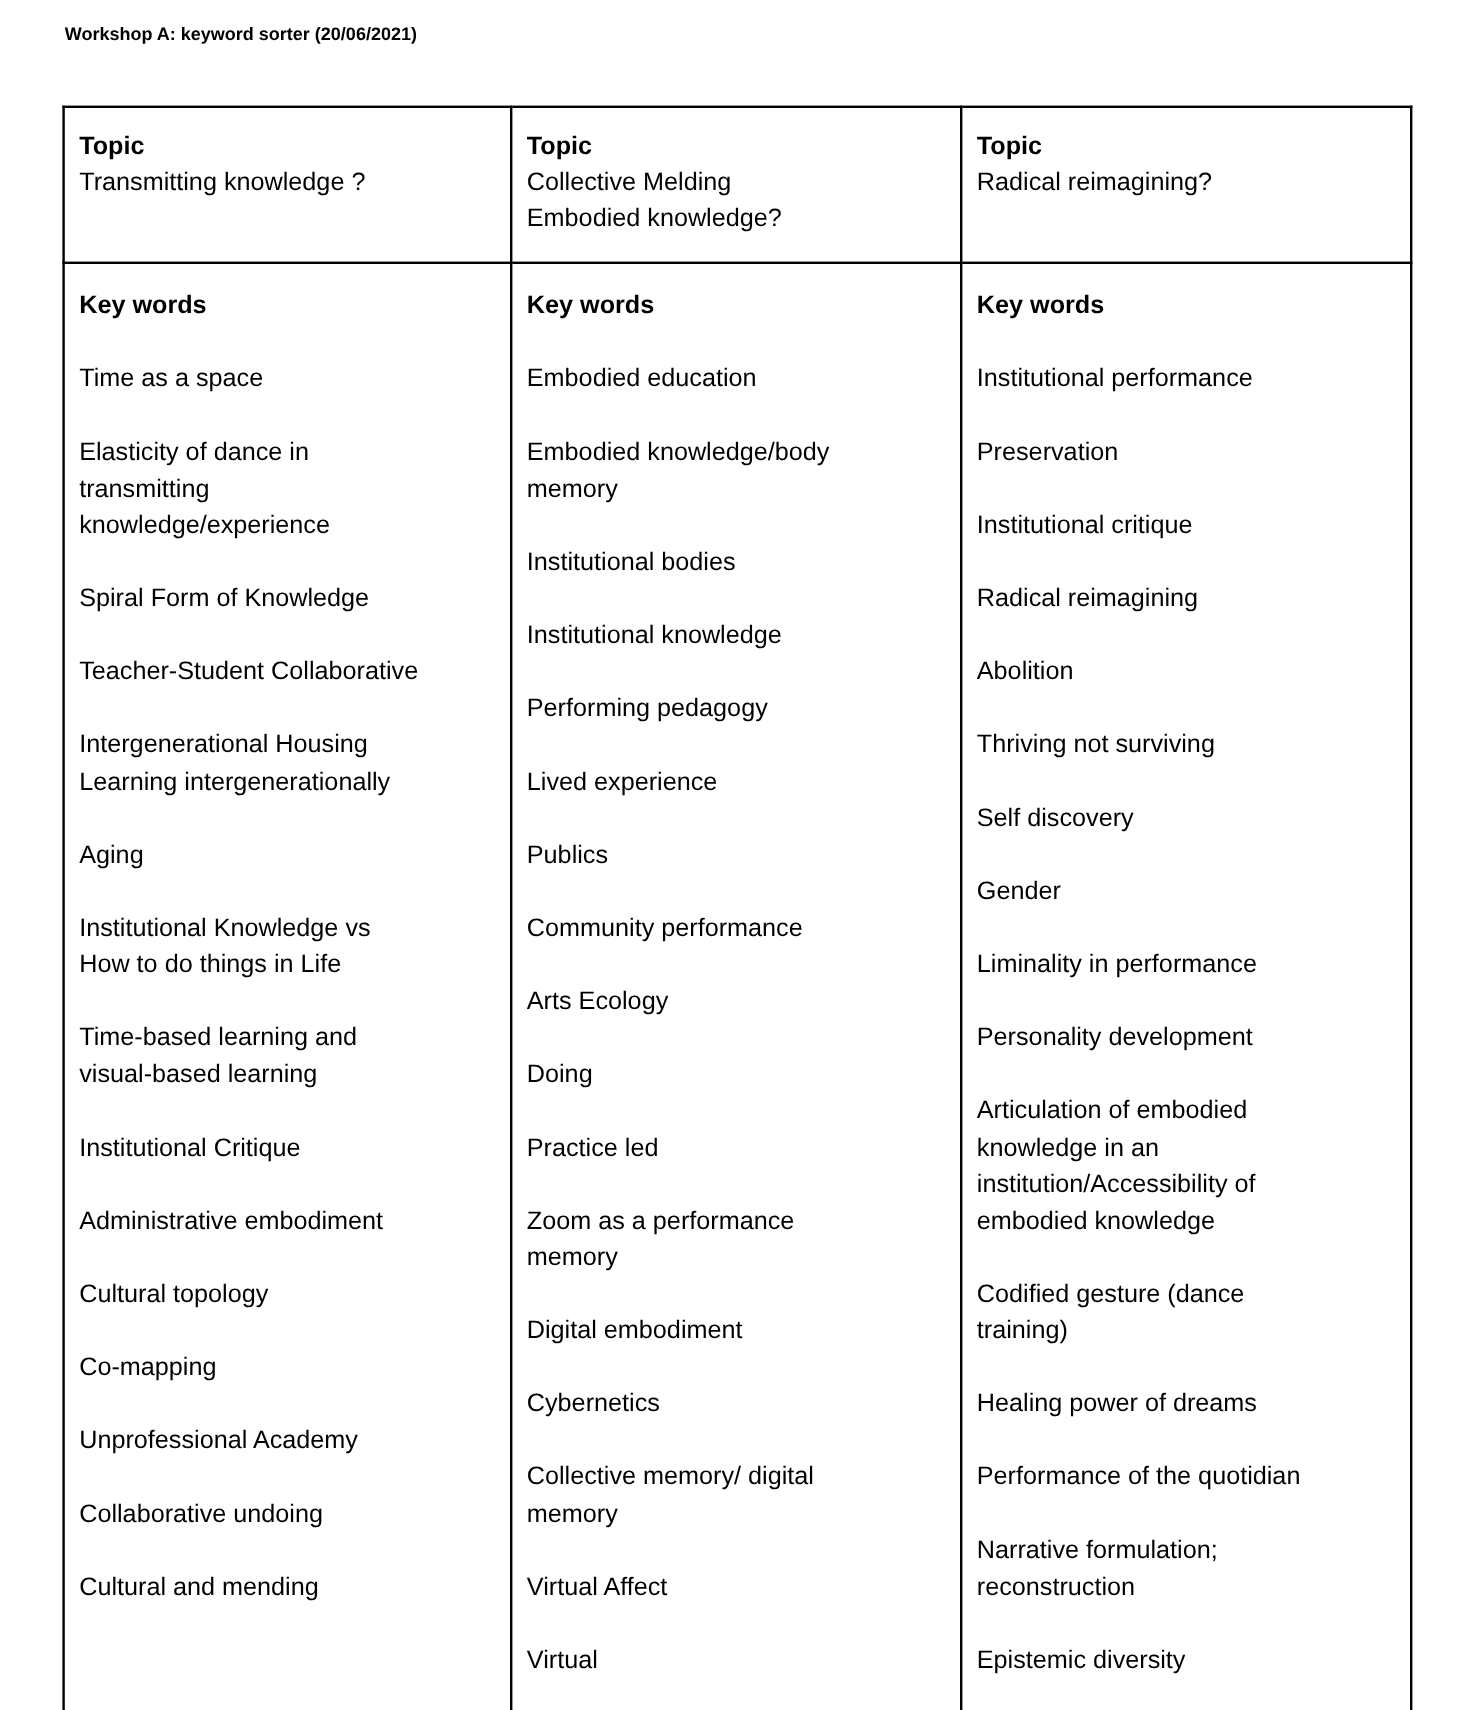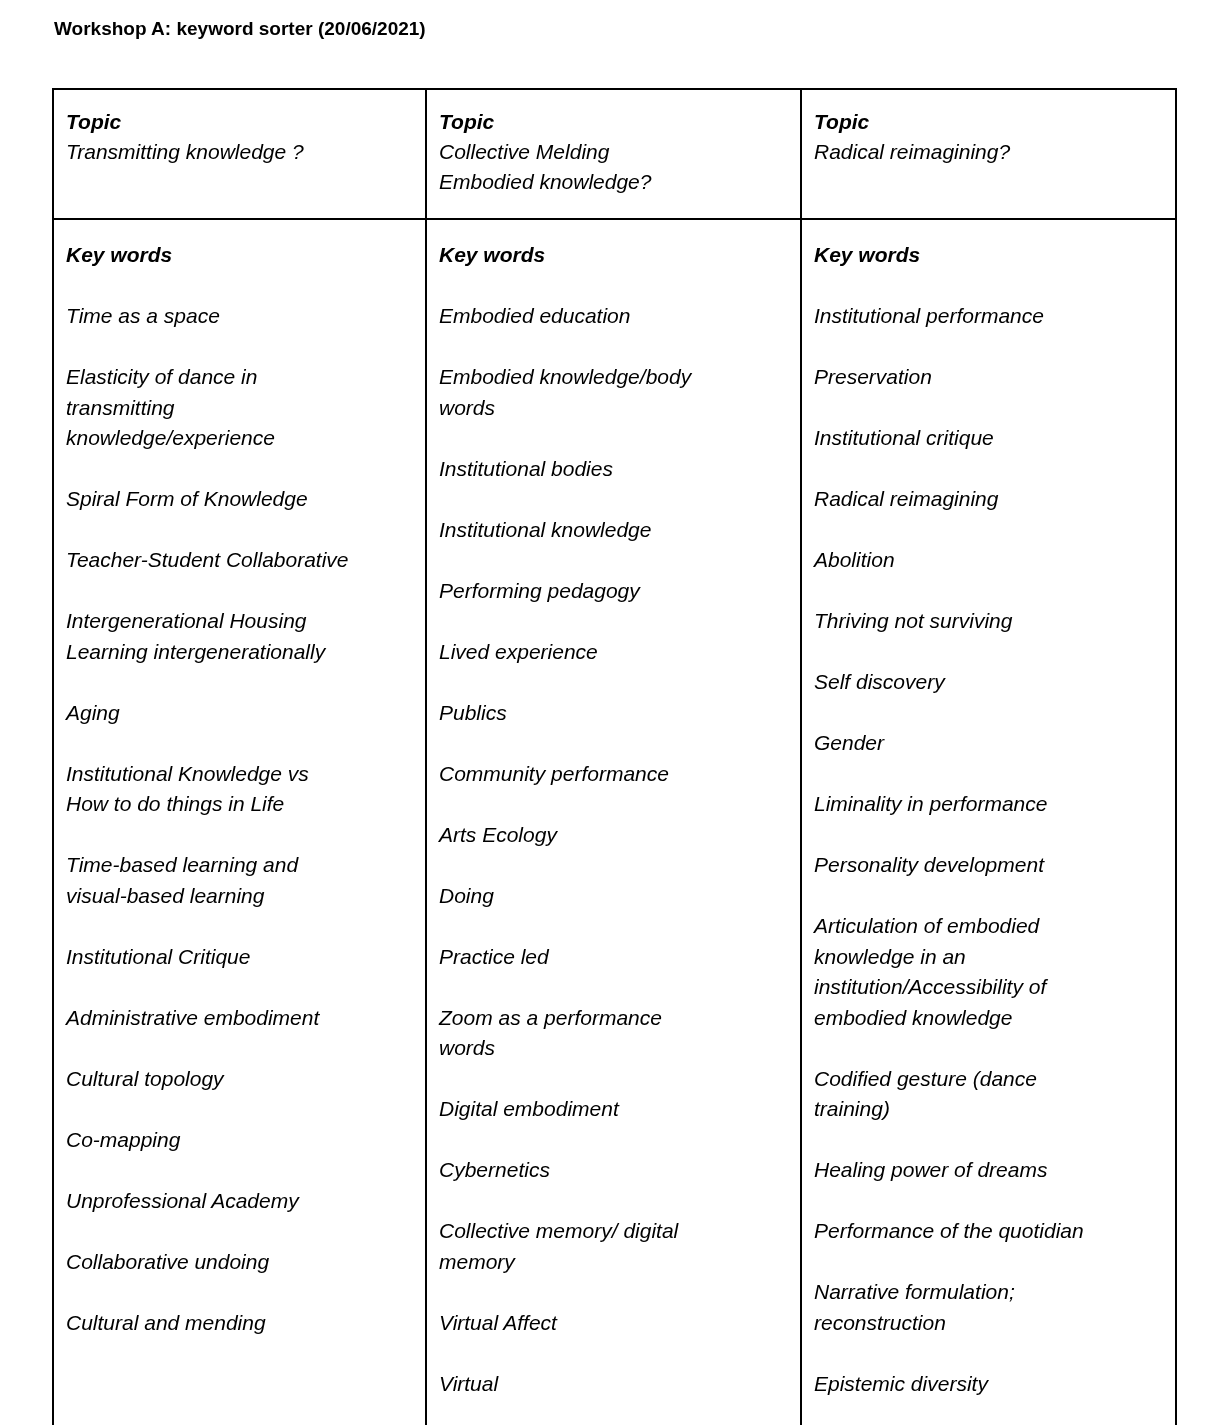--- a/index.html
+++ b/index.html
@@ -13,21 +13,21 @@
     position: relative;
     font-family: "Liberation Sans", "DejaVu Sans", sans-serif;
     color: #000000;
     overflow: hidden;
   }
   .title {
     position: absolute;
     left: 54px;
     top: 14px;
     margin: 0;
-    font-size: 19px;
+    font-size: 15px;
     line-height: 30px;
     font-weight: bold;
     white-space: pre;
   }
   table.sorter {
     position: absolute;
     left: 52px;
     top: 88px;
     width: 1123px;
     border-collapse: collapse;
@@ -36,21 +36,20 @@
   col.c1 { width: 373px; }
   col.c2 { width: 375px; }
   col.c3 { width: 375px; }
   td {
     border: 2px solid #000000;
     vertical-align: top;
     padding: 20px 12px 0 12px;
     font-size: 21px;
     line-height: 30.5px;
     overflow: hidden;
-    font-style: italic;
   }
   tr.topic-row td {
     height: 111px;
     padding-top: 17px;
     line-height: 30px;
   }
   tr.kw-row td {
     height: 1192px;
   }
   p {
@@ -114,32 +113,32 @@
             <p class="kw">Collaborative undoing</p>
             <p class="kw">Cultural and mending</p>
           </div>
       </td>
       <td>
         <p class="lbl kw-lbl">Key words</p>
         <div class="kw-list">
 
         <p class="kw">Embodied education</p>
             <p class="kw">Embodied knowledge/body
-words</p>
+memory</p>
             <p class="kw">Institutional bodies</p>
             <p class="kw">Institutional knowledge</p>
             <p class="kw">Performing pedagogy</p>
             <p class="kw">Lived experience</p>
             <p class="kw">Publics</p>
             <p class="kw">Community performance</p>
             <p class="kw">Arts Ecology</p>
             <p class="kw">Doing</p>
             <p class="kw">Practice led</p>
             <p class="kw">Zoom as a performance
-words</p>
+memory</p>
             <p class="kw">Digital embodiment</p>
             <p class="kw">Cybernetics</p>
             <p class="kw">Collective memory/ digital
 memory</p>
             <p class="kw">Virtual Affect</p>
             <p class="kw">Virtual</p>
           </div>
       </td>
       <td>
         <p class="lbl kw-lbl">Key words</p>

